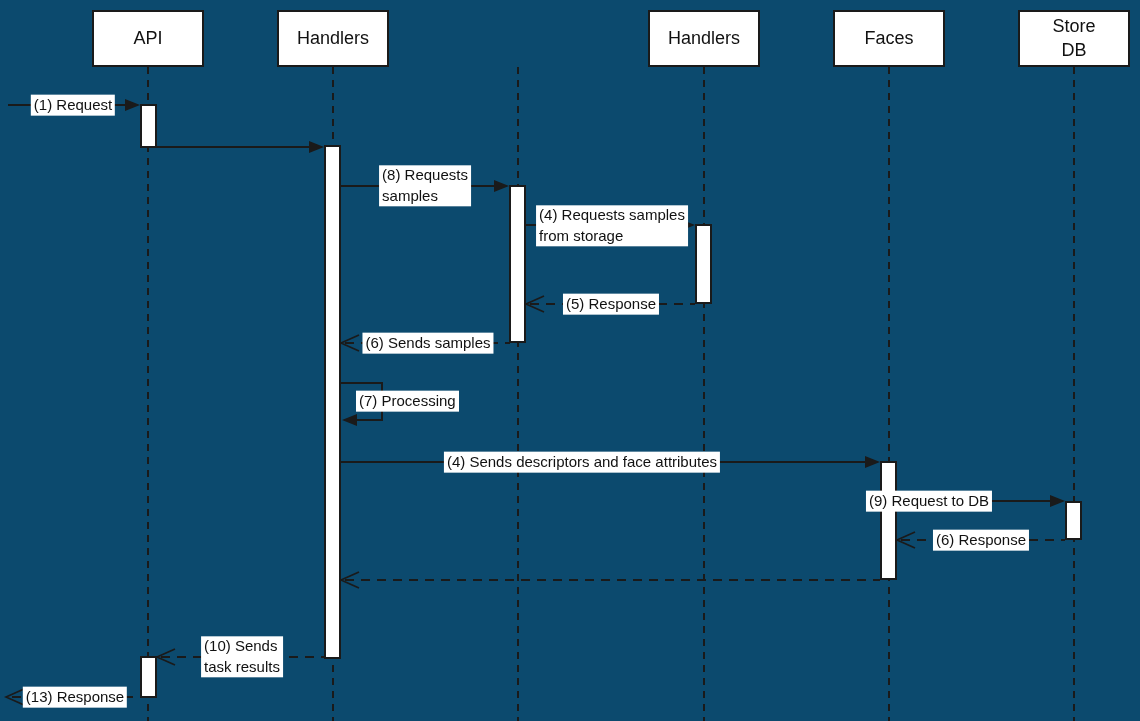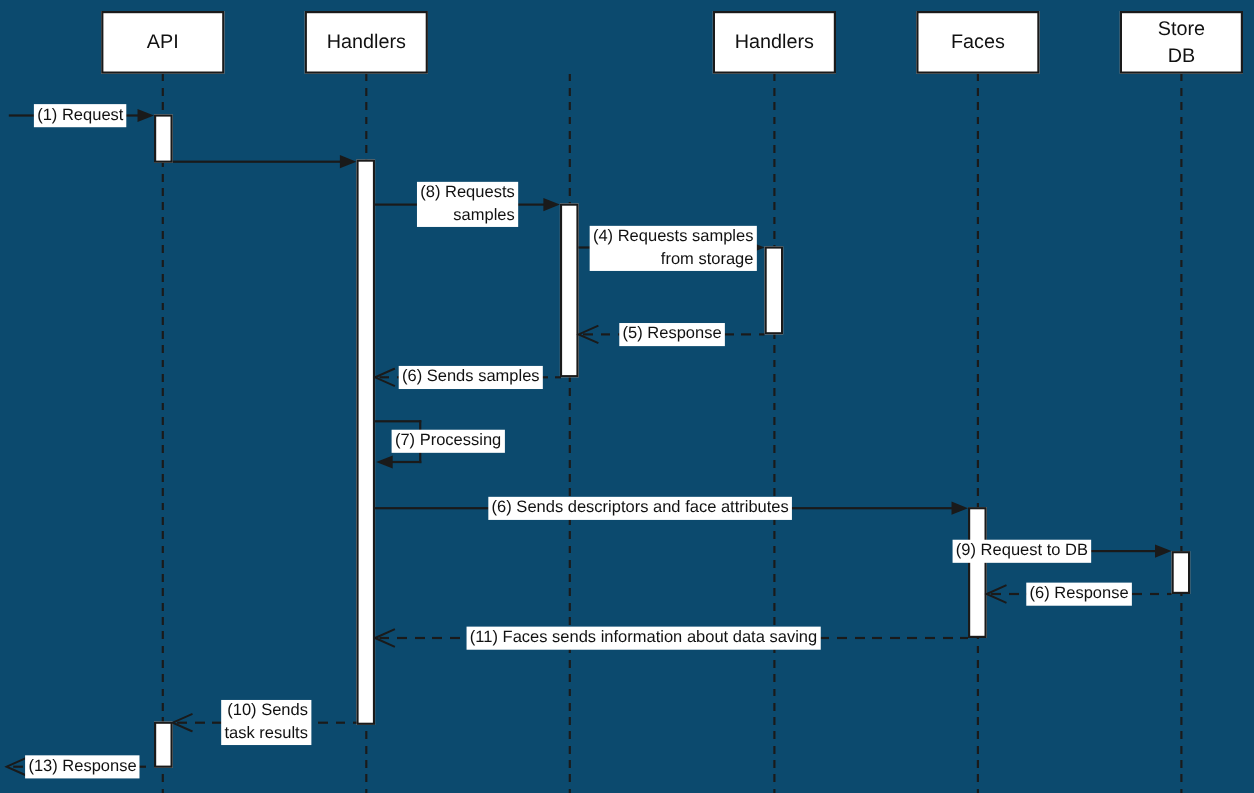--- a/index.html
+++ b/index.html
@@ -32,21 +32,21 @@
     border-left:15px solid #1a1a1a;
   }
   .arr-l {
     position:absolute; width:0; height:0;
     border-top:6px solid transparent; border-bottom:6px solid transparent;
     border-right:15px solid #1a1a1a;
   }
   .arr-o { position:absolute; }
   .mlabel {
     position:absolute; background:#ffffff; font-size:15px; line-height:1.38;
-    text-align:right; white-space:pre-line; padding:0 3px;
+    text-align:left; white-space:pre-line; padding:0 3px;
     transform:translate(-50%,-50%);
   }
   .mlabel-left {
     position:absolute; background:#ffffff; font-size:15px; line-height:1.38;
     text-align:left; white-space:nowrap; padding:0 3px;
     transform:translateY(-50%);
   }
 </style>
 </head>
 <body>
@@ -105,37 +105,36 @@
   <div class="mlabel" style="left:428px; top:343px">(6) Sends samples</div>
 
   <div class="mline" style="left:341px; top:382px; width:42px"></div>
   <div class="vline" style="left:381px; top:382px; height:39px"></div>
   <div class="mline" style="left:356px; top:419px; width:27px"></div>
   <div class="arr-l" style="left:342px; top:414px"></div>
   <div class="mlabel-left" style="left:356px; top:401px">(7) Processing</div>
 
   <div class="mline" style="left:341px; top:461px; width:525px"></div>
   <div class="arr-r" style="left:865px; top:456px"></div>
-  <div class="mlabel" style="left:582px; top:462px">(6) Sends descriptors and face attributes</div>
+  <div class="mlabel" style="left:582px; top:462px">(4) Sends descriptors and face attributes</div>
 
   <div class="mline" style="left:897px; top:500px; width:154px"></div>
   <div class="arr-r" style="left:1050px; top:495px"></div>
   <div class="mlabel" style="left:929px; top:501px">(9) Request to DB</div>
 
   <div class="mline dashed" style="left:901px; top:539px; width:164px"></div>
   <svg class="arr-o" style="left:895px; top:531px" width="22" height="18" viewBox="0 0 22 18">
       <path d="M20 1 L2 9 L20 17" fill="none" stroke="#1a1a1a" stroke-width="1.8"></path>
     </svg>
   <div class="mlabel" style="left:981px; top:540px">(6) Response</div>
 
   <div class="mline dashed" style="left:345px; top:579px; width:535px"></div>
   <svg class="arr-o" style="left:339px; top:571px" width="22" height="18" viewBox="0 0 22 18">
       <path d="M20 1 L2 9 L20 17" fill="none" stroke="#1a1a1a" stroke-width="1.8"></path>
     </svg>
-  <div class="mlabel" style="left:585px; top:580px">(11) Faces sends information about data saving</div>
 
   <div class="mline dashed" style="left:161px; top:656px; width:163px"></div>
   <svg class="arr-o" style="left:155px; top:648px" width="22" height="18" viewBox="0 0 22 18">
       <path d="M20 1 L2 9 L20 17" fill="none" stroke="#1a1a1a" stroke-width="1.8"></path>
     </svg>
   <div class="mlabel" style="left:242px; top:657px">(10) Sends
 task results</div>
 
   <div class="mline dashed" style="left:12px; top:696px; width:128px"></div>
   <svg class="arr-o" style="left:4px; top:688px" width="22" height="18" viewBox="0 0 22 18">

